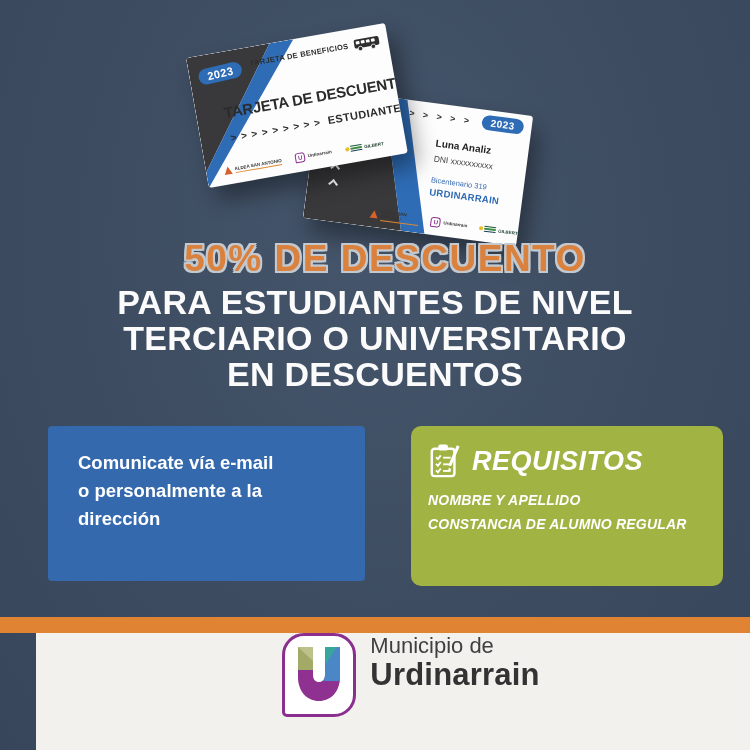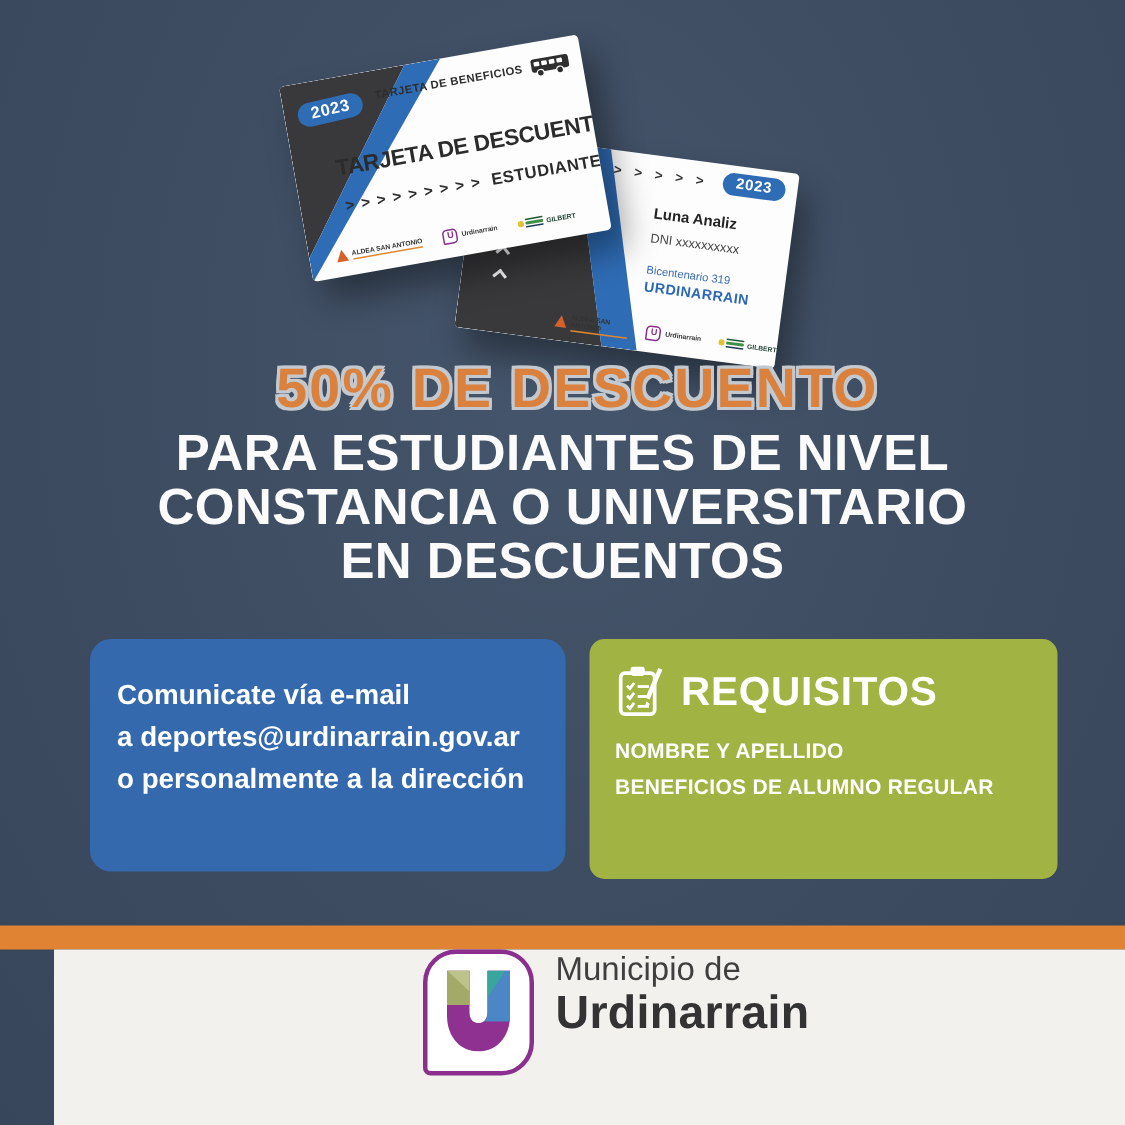--- a/index.html
+++ b/index.html
@@ -80,25 +80,25 @@
     text-shadow:
       -2px -2px 0 #c3c9cf, 2px -2px 0 #c3c9cf, -2px 2px 0 #c3c9cf, 2px 2px 0 #c3c9cf,
       -2px 0 0 #c3c9cf, 2px 0 0 #c3c9cf, 0 -2px 0 #c3c9cf, 0 2px 0 #c3c9cf;
     margin-bottom:4px;
     padding-left:20px;
   }
   .headline-line { font-size:34px; font-weight:bold; color:#fbfbfb; line-height:36px; letter-spacing:.3px; }
 
   
   .contact-box { position:absolute; left:48px; top:426px; width:317px; height:155px;
-    background:#3569ae; border-radius:14px; padding:23px 18px; z-index:4;margin-left:12px; }
+    background:#3569ae; border-radius:4px; padding:23px 30px; z-index:4; }
   .contact-line { color:#fff; font-size:18.5px; font-weight:600; line-height:28px; }
 
-  .req-box { position:absolute; left:393px; top:426px; width:312px; height:160px;
-    background:#a0b343; border-radius:10px; padding:16px 17px; z-index:4; }
+  .req-box { position:absolute; left:411px; top:426px; width:312px; height:160px;
+    background:#a0b343; border-radius:10px; padding:16px 17px; z-index:4;font-style:italic; }
   .req-title-row { display:flex; align-items:center; gap:10px; margin-bottom:8px; }
   .req-title { color:#fff; font-size:27px; font-weight:800; letter-spacing:.5px; }
   .req-item { color:#fff; font-size:14px; font-weight:bold; line-height:24px; letter-spacing:.2px; }
 
   
   .orange-bar { position:absolute; left:0; top:617px; width:750px; height:16px; background:#e08434; z-index:5; }
   .footer { position:absolute; left:0; top:633px; width:750px; height:117px; background:#f2f1ee; z-index:5;
     display:flex; align-items:flex-start; justify-content:center; gap:14px;margin-left:36px; }
   .ulogo-box { width:74px; height:84px; background:#fff; border:3px solid #8b2f8f;
     border-radius:22px 22px 22px 5px; display:flex; align-items:center; justify-content:center; }
@@ -192,48 +192,47 @@
             </span>
         </span>
         <span class="gilbert-text">GILBERT</span>
       </div>
     </div>
   </div>
 
   <div class="headline">
     <div class="headline-accent">50% DE DESCUENTO</div>
     <div class="headline-line">PARA ESTUDIANTES DE NIVEL</div>
-    <div class="headline-line">CONSTANCIA O UNIVERSITARIO</div>
+    <div class="headline-line">TERCIARIO O UNIVERSITARIO</div>
     <div class="headline-line">EN DESCUENTOS</div>
   </div>
 
   <div class="contact-box">
     <div class="contact-line">Comunicate vía e-mail</div>
-    <div class="contact-line">a deportes@urdinarrain.gov.ar</div>
     <div class="contact-line">o personalmente a la dirección</div>
   </div>
 
   <div class="req-box">
     <div class="req-title-row">
       <svg width="34" height="38" viewBox="0 0 36 40">
         <rect x="4" y="7" width="24" height="29" rx="3" fill="none" stroke="#fff" stroke-width="2.6"></rect>
         <rect x="11" y="2.5" width="10" height="6.5" rx="2" fill="#fff"></rect>
         <polyline points="8.5,16 10.5,18 13.5,14" fill="none" stroke="#fff" stroke-width="2"></polyline>
         <line x1="16" y1="16.5" x2="24" y2="16.5" stroke="#fff" stroke-width="2"></line>
         <polyline points="8.5,23 10.5,25 13.5,21" fill="none" stroke="#fff" stroke-width="2"></polyline>
         <line x1="16" y1="23.5" x2="24" y2="23.5" stroke="#fff" stroke-width="2"></line>
         <polyline points="8.5,30 10.5,32 13.5,28" fill="none" stroke="#fff" stroke-width="2"></polyline>
         <line x1="16" y1="30.5" x2="24" y2="30.5" stroke="#fff" stroke-width="2"></line>
         <line x1="32" y1="4" x2="23" y2="25" stroke="#fff" stroke-width="3.2"></line>
         <polygon points="22.2,26.8 21.2,30.6 24.8,29.0" fill="#fff"></polygon>
       </svg>
       <span class="req-title">REQUISITOS</span>
     </div>
     <div class="req-item">NOMBRE Y APELLIDO</div>
-    <div class="req-item">BENEFICIOS DE ALUMNO REGULAR</div>
+    <div class="req-item">CONSTANCIA DE ALUMNO REGULAR</div>
   </div>
 
   <div class="orange-bar"></div>
 
   <div class="footer">
     <div class="ulogo-box">
       <svg width="56" height="64" viewBox="0 0 56 64">
         <defs>
           <clipPath id="uclip">
             <path d="M7 4 L22 4 L22 32 C22 36.5 24.5 39 28 39 C31.5 39 34 36.5 34 32 L34 4 L49 4 L49 34 C49 48.4 40 58 28 58 C16 58 7 48.4 7 34 Z"></path>

